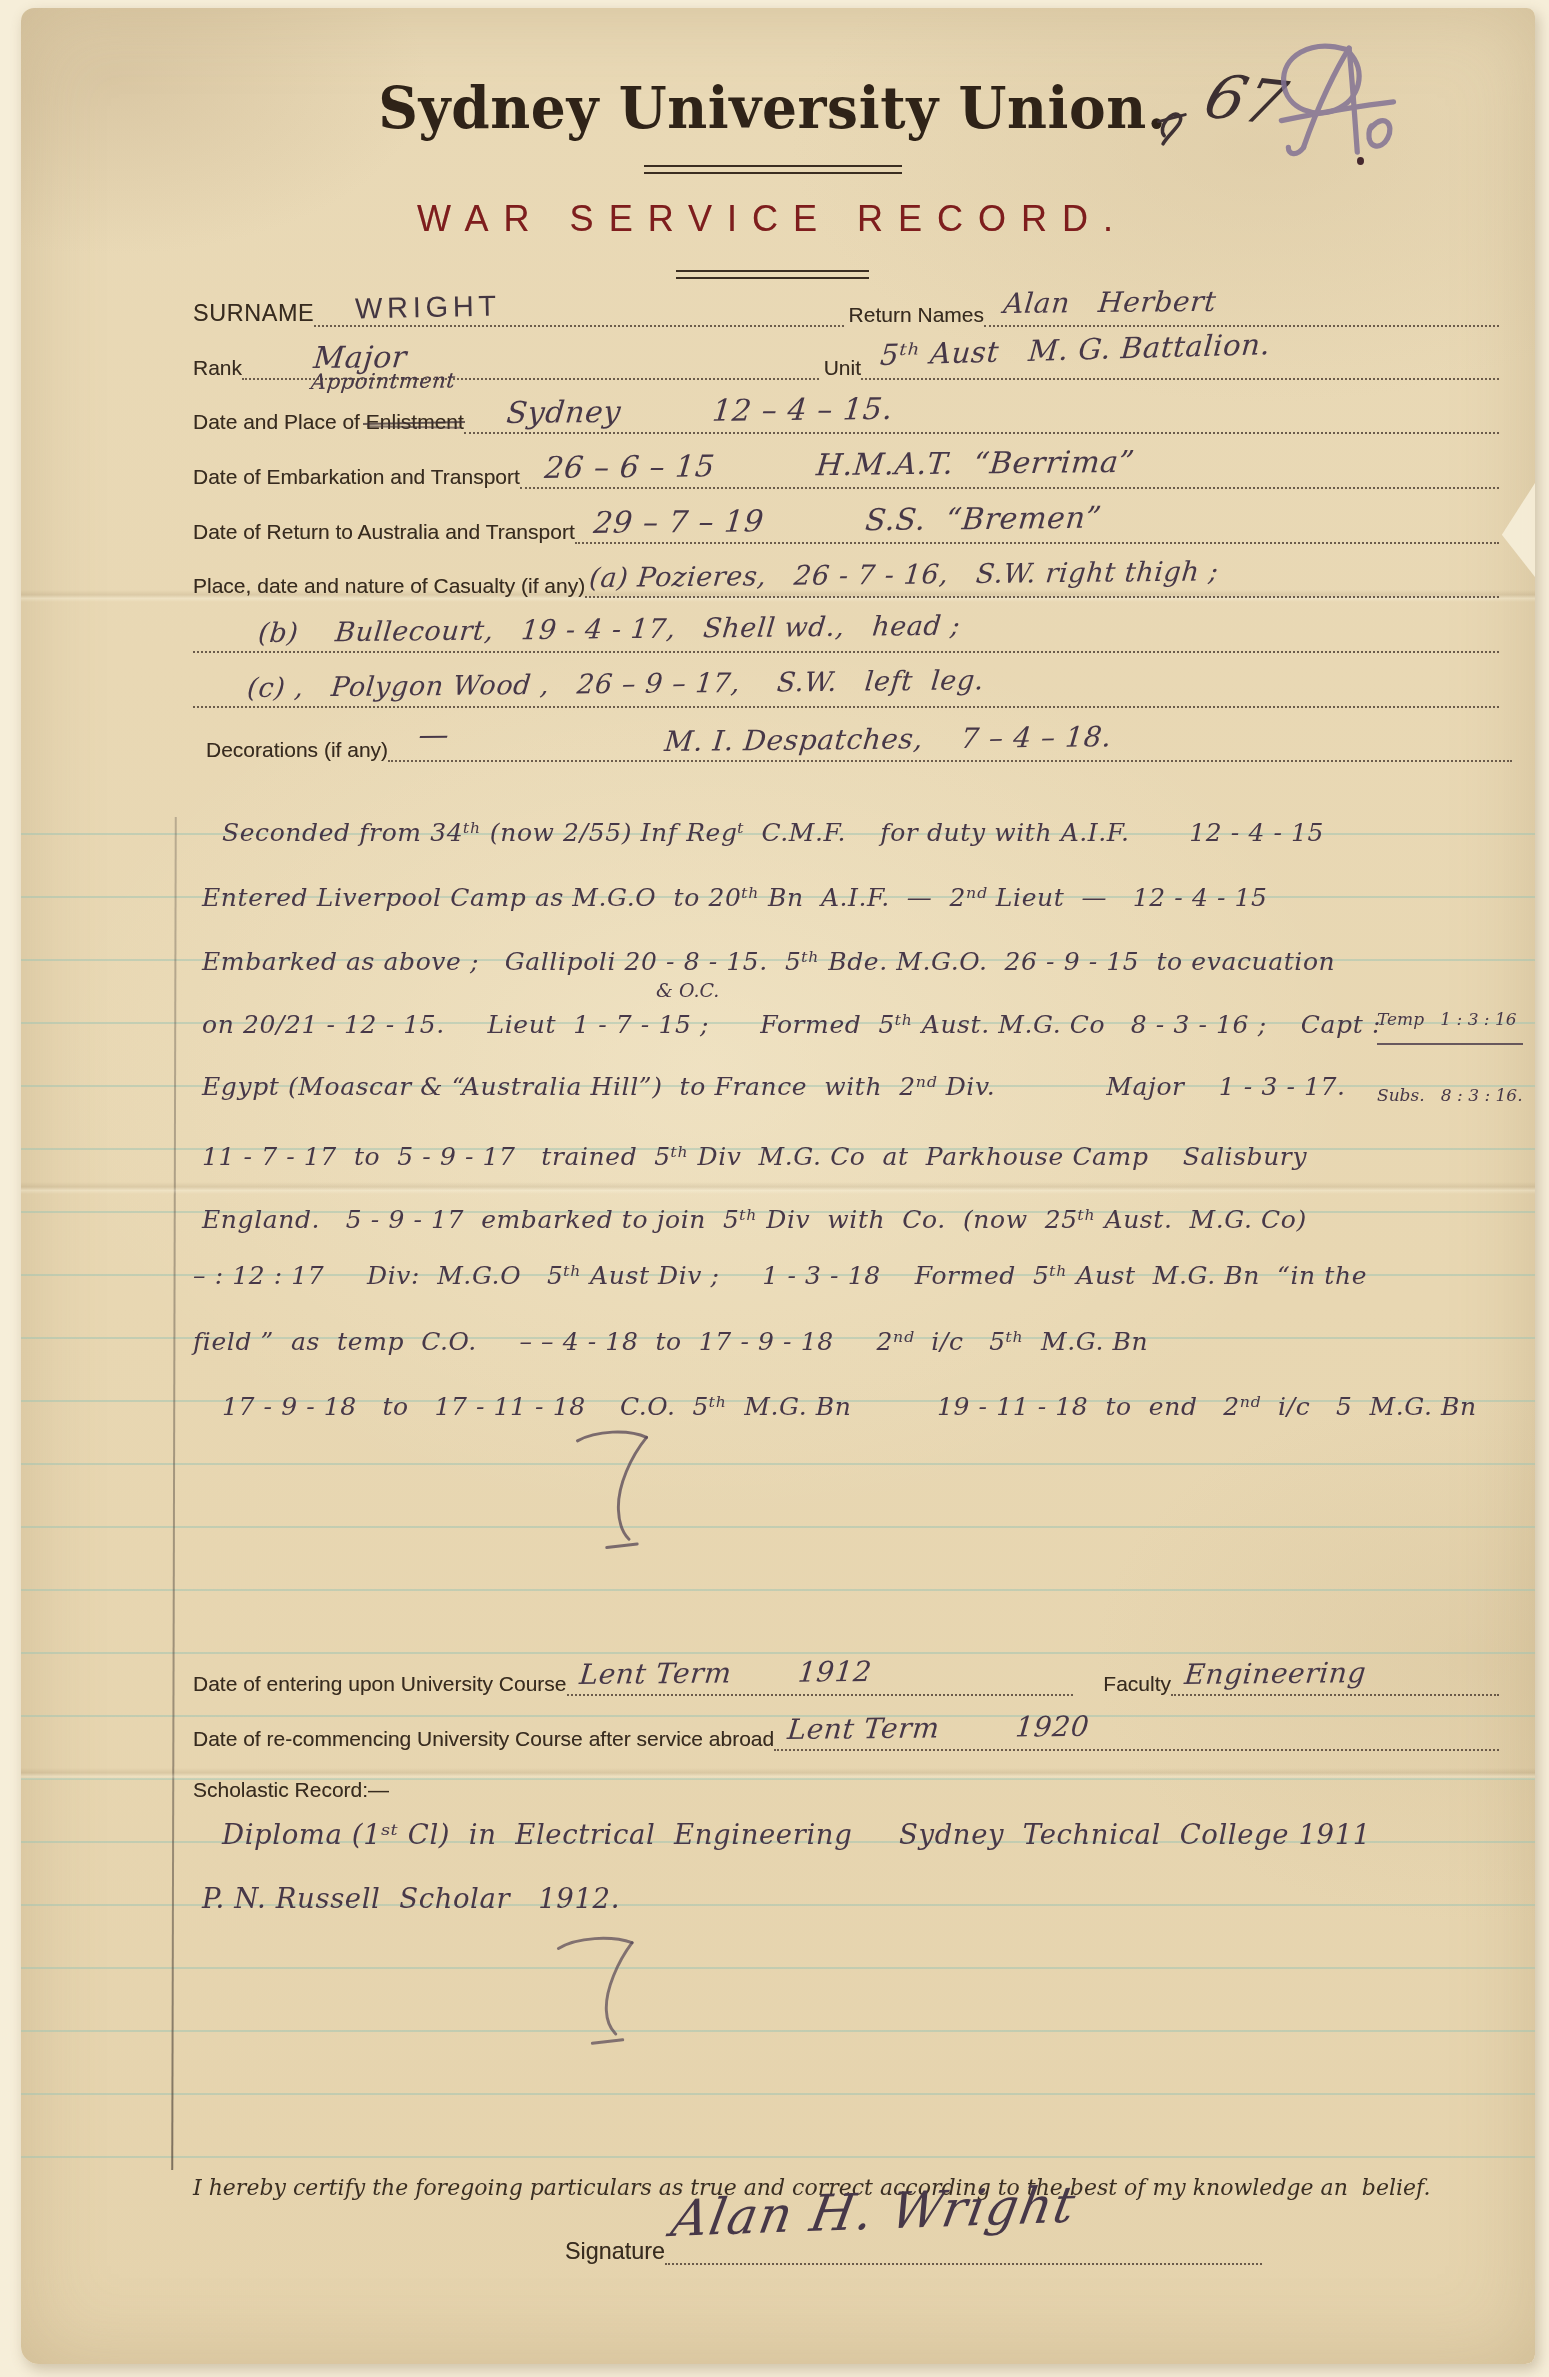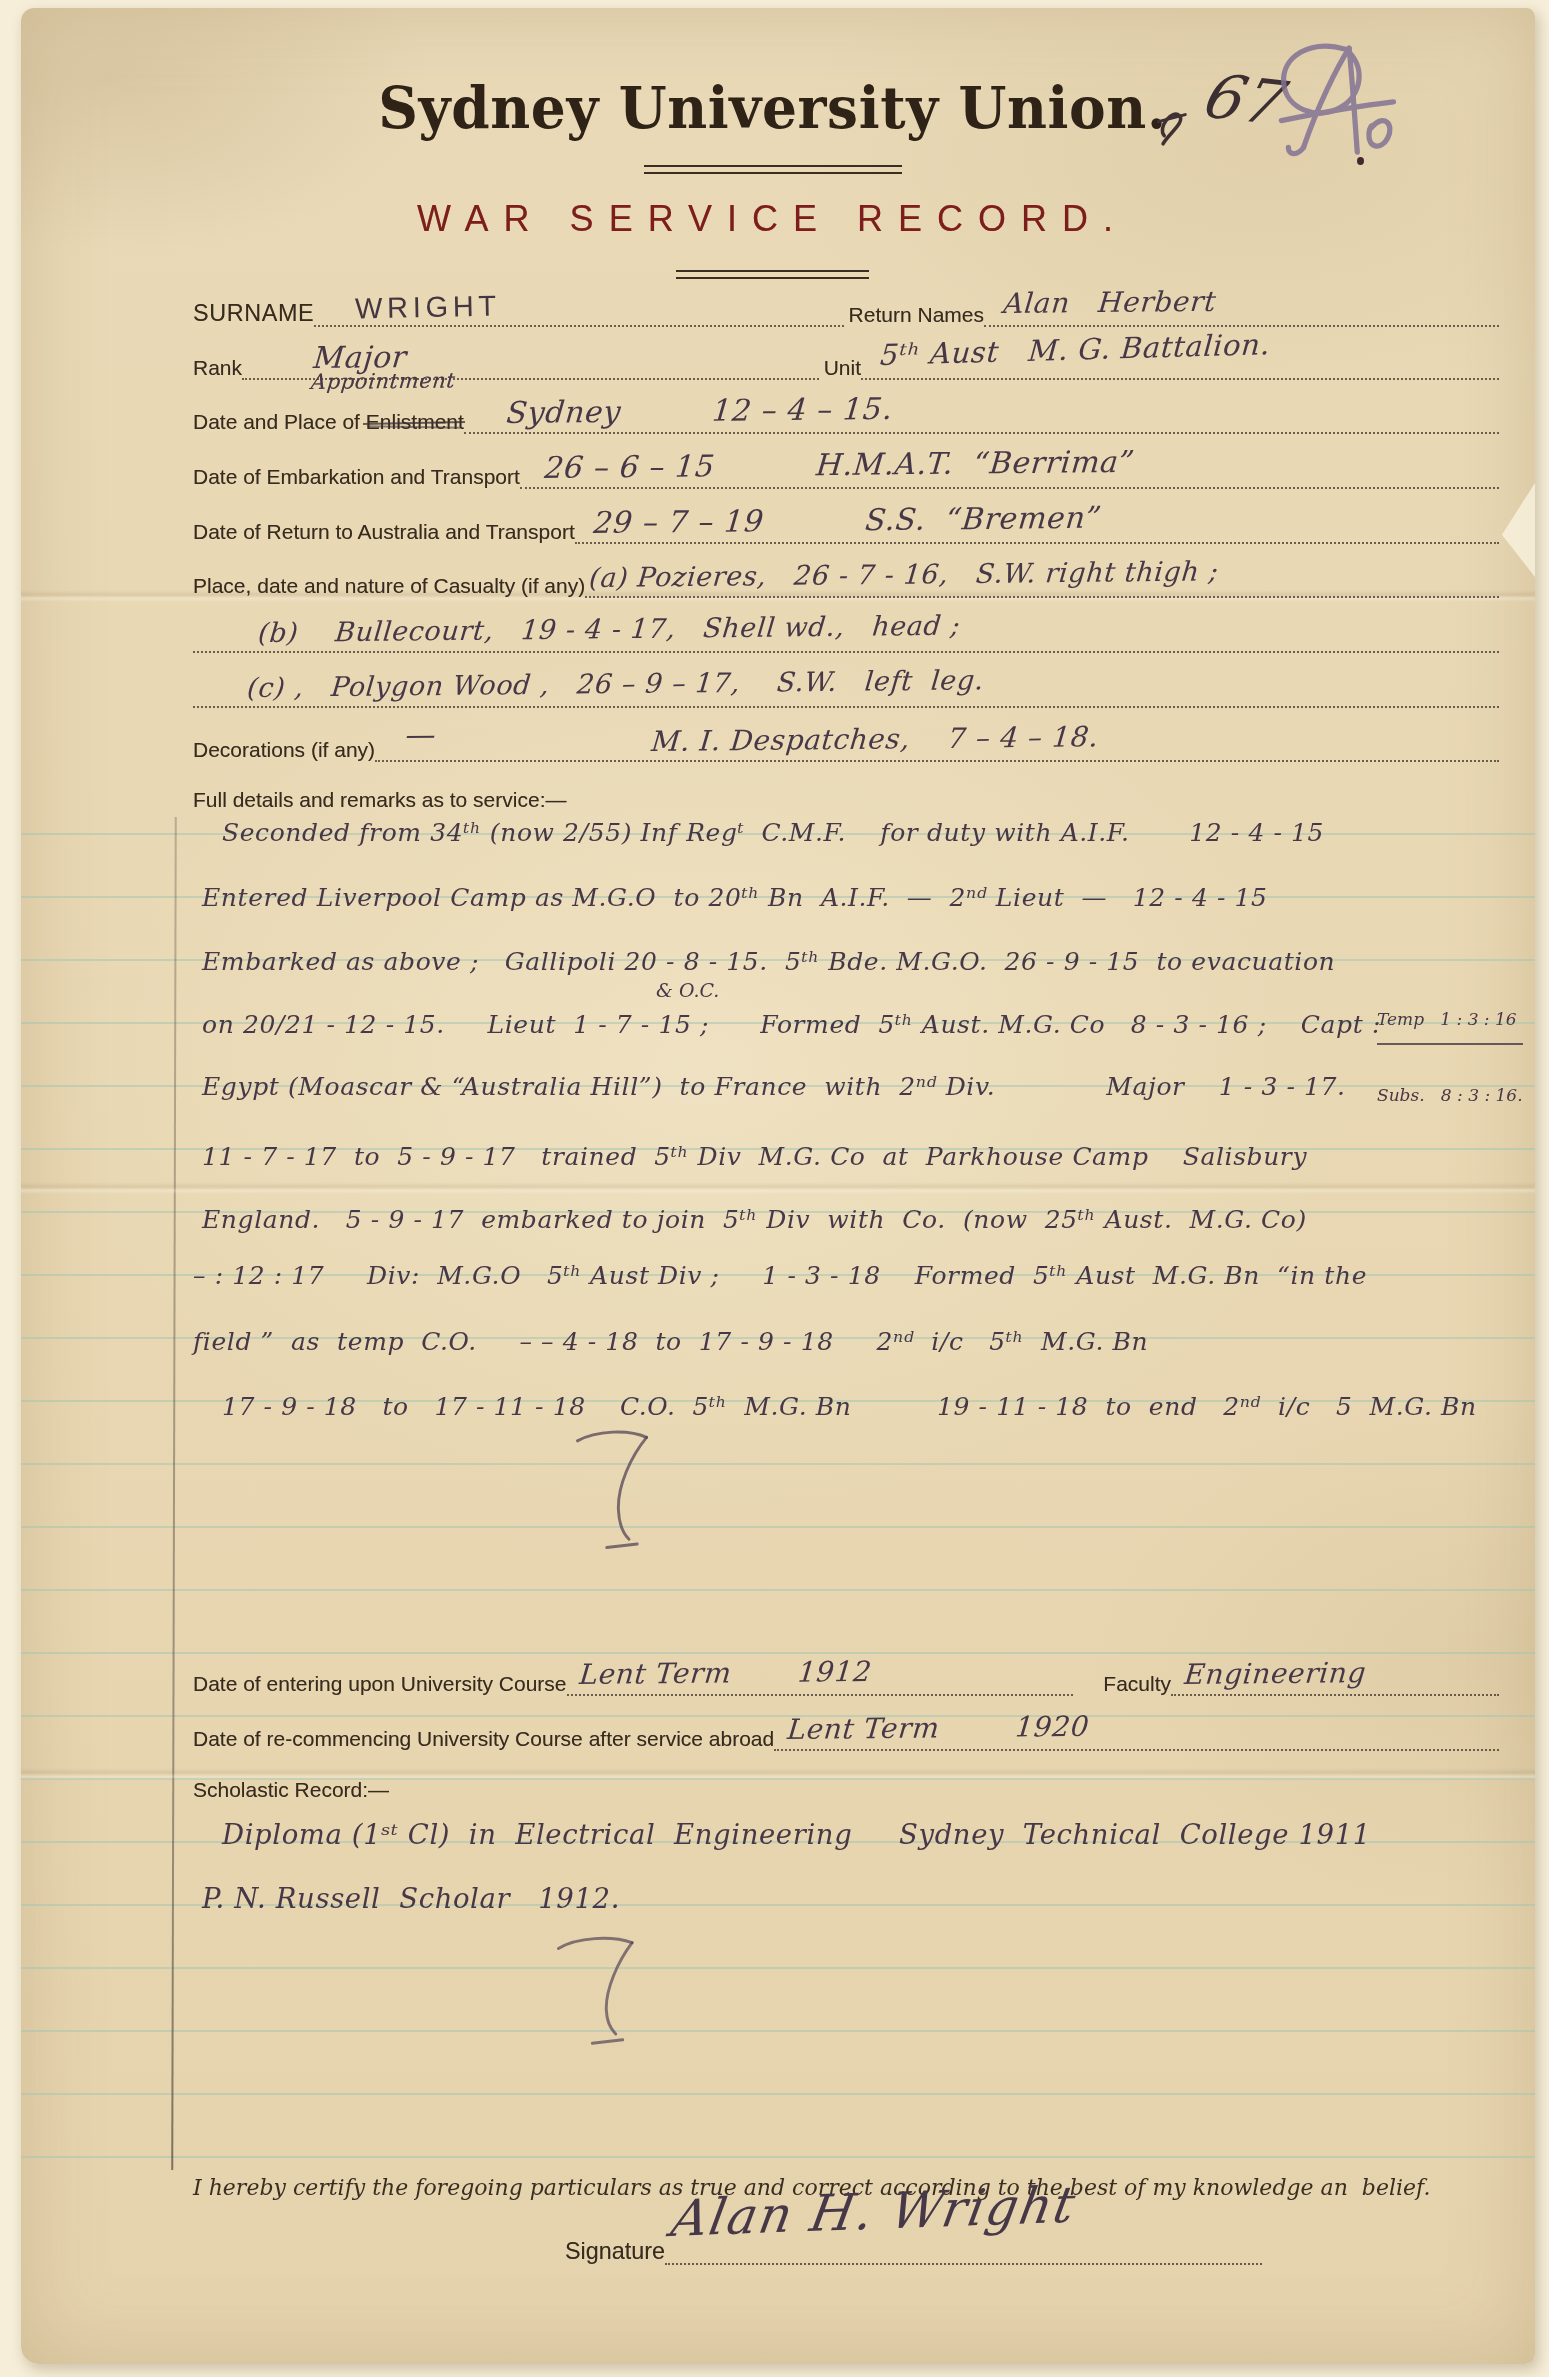--- a/index.html
+++ b/index.html
@@ -147,31 +147,28 @@
       <span class="hw hw-abs" style="left:64px;bottom:3.5px;font-size:27px">(b)    Bullecourt,   19 - 4 - 17,   Shell wd.,   head ;</span>
     </span>
   </div>
 
   <div class="row" style="left:193px;top:674px;width:1306px;height:34px">
     <span class="fill">
       <span class="hw hw-abs" style="left:53px;bottom:3.5px;font-size:27px">(c) ,   Polygon Wood ,   26 – 9 – 17,    S.W.   left  leg.</span>
     </span>
   </div>
 
-  <div class="row" style="left:193px;top:728px;width:1306px;height:34px">
+  <div class="row" style="left:206px;top:728px;width:1306px;height:34px">
     <span class="lbl print">Decorations (if any)</span>
     <span class="fill">
       <span class="hw hw-abs" style="left:29px;bottom:8.2px;font-size:30px;letter-spacing:35px">—</span>
       <span class="hw hw-abs" style="left:275px;bottom:2.3px;font-size:28px">M. I. Despatches,    7 – 4 – 18.</span>
     </span>
   </div>
 
-  <div class="row" style="left:193px;top:783px;width:1306px;height:29px">
-    <span class="lbl print">Full details and remarks as to service:—</span>
-  </div>
 
   <div class="service-line" style="top:818px;left:222px"><span class="hw">Seconded from 34ᵗʰ (now 2/55) Inf Regᵗ  C.M.F.    for duty with A.I.F.       12 - 4 - 15</span></div>
   <div class="service-line" style="top:883px"><span class="hw">Entered Liverpool Camp as M.G.O  to 20ᵗʰ Bn  A.I.F.  —  2ⁿᵈ Lieut  —   12 - 4 - 15</span></div>
   <div class="service-line" style="top:947px"><span class="hw">Embarked as above ;   Gallipoli 20 - 8 - 15.  5ᵗʰ Bde. M.G.O.  26 - 9 - 15  to evacuation</span></div>
   <div class="annot" style="left:656px;top:979px;font-size:19px">&amp; O.C.</div>
   <div class="annot" style="left:1377px;top:969px;font-size:17px">
     <div style="border-bottom:2.3px double rgba(71,56,72,.8);padding-bottom:14px">Temp   1 : 3 : 16</div>
     <div>Subs.   8 : 3 : 16.</div>
   </div>
   <div class="service-line" style="top:1010px;right:187px"><span class="hw">on 20/21 - 12 - 15.     Lieut  1 - 7 - 15 ;      Formed  5ᵗʰ Aust. M.G. Co   8 - 3 - 16 ;    Capt :</span></div>

